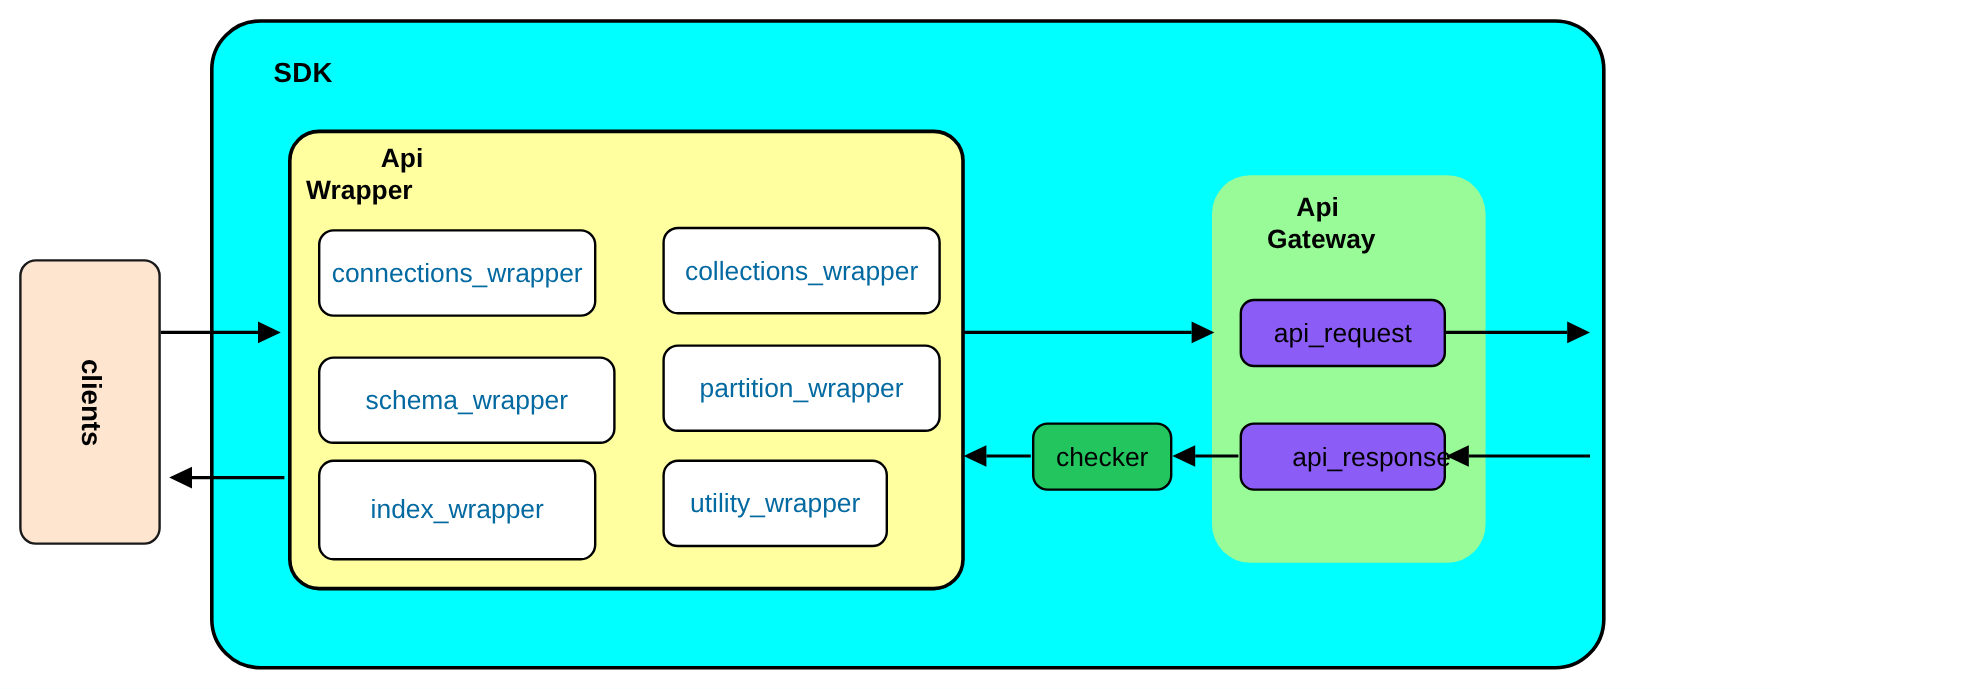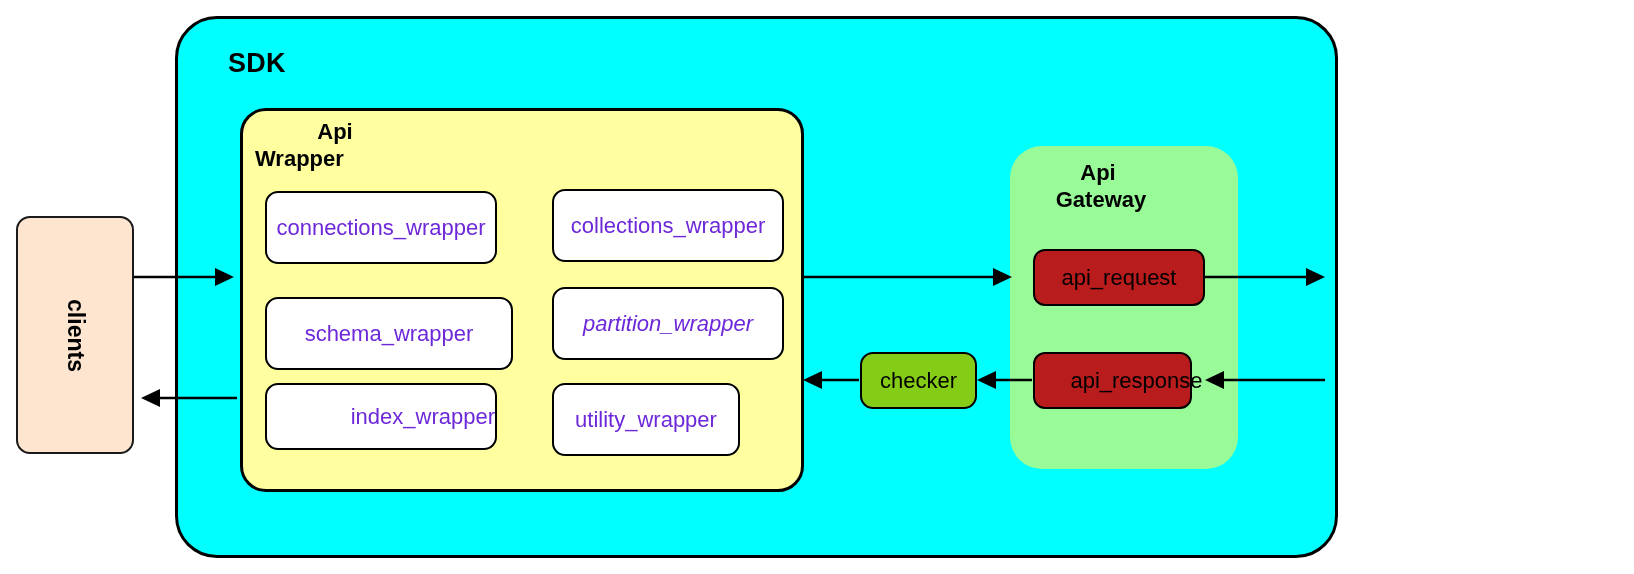--- a/index.html
+++ b/index.html
@@ -36,21 +36,21 @@
     height: 542px;
     background: #00ffff;
     border: 3px solid #000000;
     border-radius: 42px;
     display: block;
   }
   .sdk-label {
     position: absolute;
     left: 50px;
     top: 28px;
-    font-size: 27px;
+    font-size: 23px;
     font-weight: bold;
     letter-spacing: 0.2px;
     line-height: 1.2;
   }
 
   
   .apiwrapper-container {
     left: 240px;
     top: 108px;
     width: 564px;
@@ -76,21 +76,21 @@
   .wcard {
     position: absolute;
     box-sizing: border-box;
     background: #ffffff;
     border: 2.5px solid #000000;
     border-radius: 13px;
     display: flex;
     align-items: center;
     justify-content: center;
     font-size: 22px;
-    color: #6d28d9;
+    color: #0369a1;
     white-space: nowrap;
   }
 
   
   .gateway-container {
     left: 1010px;
     top: 146px;
     width: 228px;
     height: 323px;
     background: #98fb98;
@@ -105,21 +105,21 @@
     font-size: 22px;
     font-weight: bold;
     line-height: 1.22;
   }
   .gateway-label .l1 { display: block; text-align: center; }
   .gateway-label .l2 { display: block; text-align: center; padding-left: 6px; }
 
   .gcard {
     position: absolute;
     box-sizing: border-box;
-    background: #b91c1c;
+    background: #8b5cf6;
     border: 2.5px solid #000000;
     border-radius: 12px;
     display: flex;
     align-items: center;
     justify-content: center;
     font-size: 22px;
     white-space: nowrap;
   }
 
   
@@ -153,21 +153,21 @@
     font-size: 23px;
     font-weight: bold;
   }
 
   
   .checker-box {
     left: 860px;
     top: 352px;
     width: 117px;
     height: 57px;
-    background: #84cc16;
+    background: #22c55e;
     border: 2.5px solid #000000;
     border-radius: 13px;
     font-size: 22px;
   }
 
   
   .conn {
     position: absolute;
     overflow: visible;
     pointer-events: none;
@@ -201,41 +201,41 @@
 
   <div class="wcard" style="left:265px; top:191px; width:232px; height:73px;">
     <span>connections_wrapper</span>
   </div>
   <div class="wcard" style="left:552px; top:189px; width:232px; height:73px;">
     <span>collections_wrapper</span>
   </div>
   <div class="wcard" style="left:265px; top:297px; width:248px; height:73px;">
     <span>schema_wrapper</span>
   </div>
-  <div class="wcard" style="left:552px; top:287px; width:232px; height:73px;font-style:italic;">
+  <div class="wcard" style="left:552px; top:287px; width:232px; height:73px;">
     <span>partition_wrapper</span>
   </div>
-  <div class="wcard" style="left:265px; top:383px; width:232px; height:67px;justify-content:flex-end;">
+  <div class="wcard" style="left:265px; top:383px; width:232px; height:84px;">
     <span>index_wrapper</span>
   </div>
   <div class="wcard" style="left:552px; top:383px; width:188px; height:73px;">
     <span>utility_wrapper</span>
   </div>
 
   <div class="box gateway-container">
     <div class="gateway-label">
       <span class="l1">Api</span>
       <span class="l2">Gateway</span>
     </div>
   </div>
 
   <div class="gcard" style="left:1033px; top:249px; width:172px; height:57px;">
     <span>api_request</span>
   </div>
-  <div class="gcard" style="left:1033px; top:352px; width:159px; height:57px;padding-left:48px;">
+  <div class="gcard" style="left:1033px; top:352px; width:172px; height:57px;padding-left:48px;">
     <span>api_response</span>
   </div>
 
   <div class="box checker-box">
     <span>checker</span>
   </div>
 
 
   <svg class="conn" style="left:0; top:0; width:1634px; height:574px;">
 

